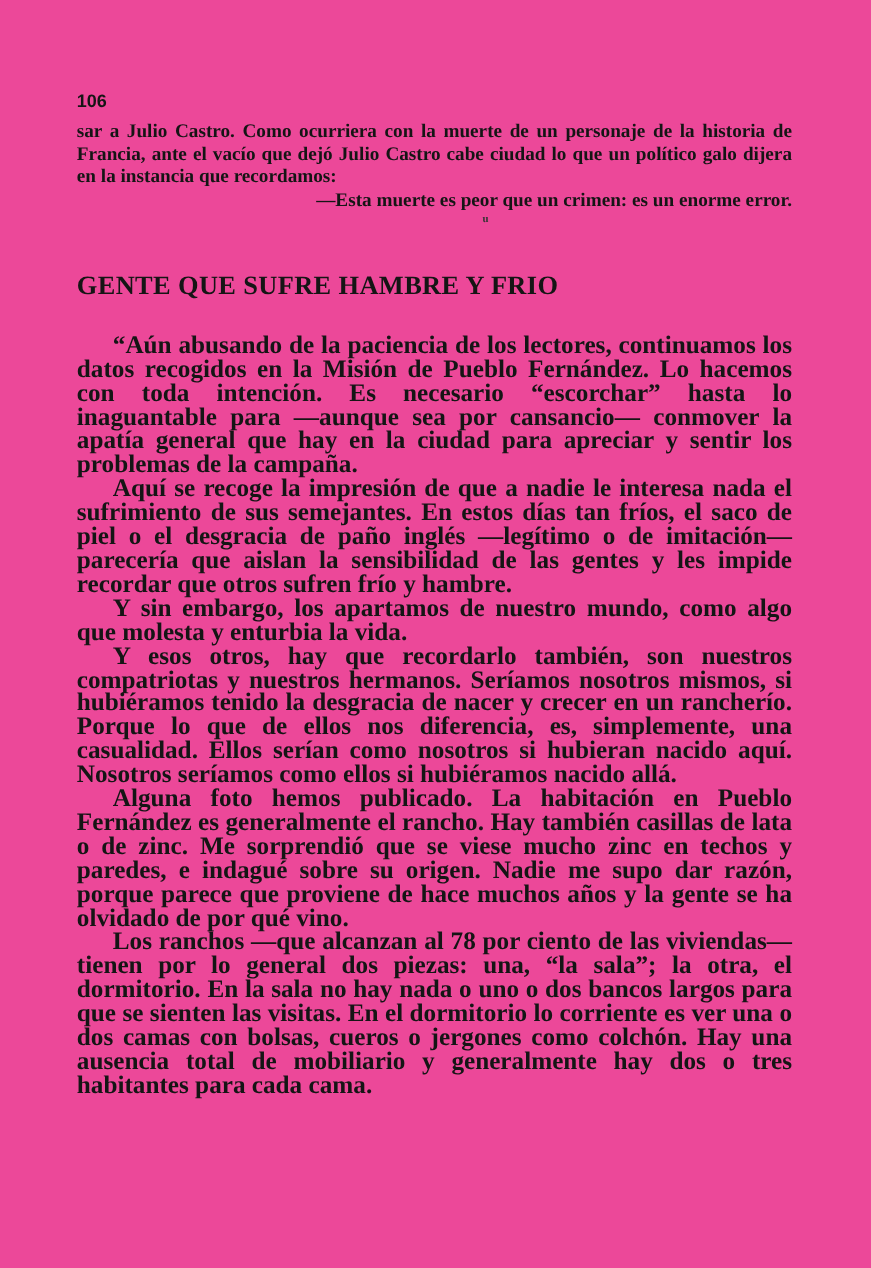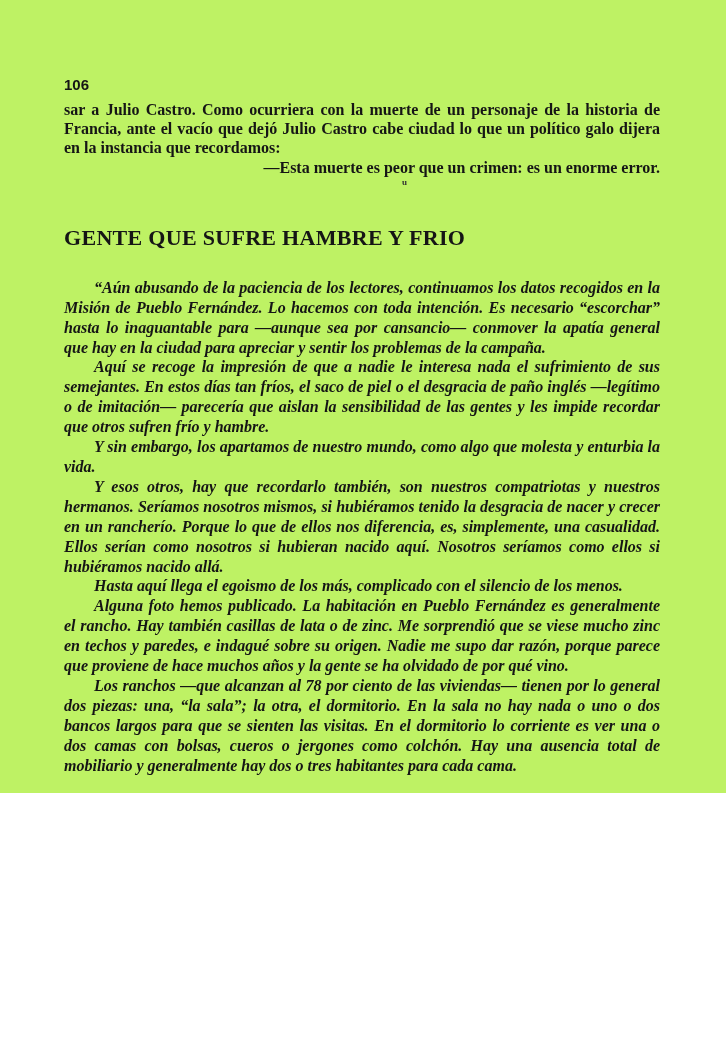--- a/index.html
+++ b/index.html
@@ -3,23 +3,23 @@
 <meta charset="utf-8">
 <style>
   html, body {
     margin: 0;
     padding: 0;
     background: #ffffff;
   }
   .page {
     position: relative;
     width: 726px;
-    height: 793px;
+    height: 1057px;
     margin: 0 auto;
-    background: #bef264;
+    background: #ec4899;
     box-sizing: border-box;
     padding: 76px 66px 40px 64px;
     font-family: "Liberation Serif", "DejaVu Serif", serif;
     color: #151515;
     overflow: hidden;
   }
   .page-number {
     font-size: 15px;
     font-weight: bold;
     margin-bottom: 7px;
@@ -51,23 +51,22 @@
     letter-spacing: 0.3px;
   }
   .sub-heading {
     margin: 20px 0 13px 0;
     font-size: 13.5px;
     font-weight: bold;
     letter-spacing: 0.4px;
   }
   .article p {
     margin: 0;
-    font-size: 16px;
+    font-size: 21px;
     font-weight: bold;
-    font-style: italic;
     line-height: 19.9px;
     text-align: justify;
     text-indent: 30px;
   }
 </style>
 </head>
 <body>
 
 <div class="page">
 
@@ -80,21 +79,20 @@
 
   <div class="print-artifact">u</div>
 
   <h2 class="section-heading">GENTE QUE SUFRE HAMBRE Y FRIO</h2>
 
   <div class="article">
     <p>“Aún abusando de la paciencia de los lectores, continuamos los datos recogidos en la Misión de Pueblo Fernández. Lo hacemos con toda intención. Es necesario “escorchar” hasta lo inaguantable para —aunque sea por cansancio— conmover la apatía general que hay en la ciudad para apreciar y sentir los problemas de la campaña.</p>
     <p>Aquí se recoge la impresión de que a nadie le interesa nada el sufrimiento de sus semejantes. En estos días tan fríos, el saco de piel o el desgracia de paño inglés —legítimo o de imitación— parecería que aislan la sensibilidad de las gentes y les impide recordar que otros sufren frío y hambre.</p>
     <p>Y sin embargo, los apartamos de nuestro mundo, como algo que molesta y enturbia la vida.</p>
     <p>Y esos otros, hay que recordarlo también, son nuestros compatriotas y nuestros hermanos. Seríamos nosotros mismos, si hubiéramos tenido la desgracia de nacer y crecer en un rancherío. Porque lo que de ellos nos diferencia, es, simplemente, una casualidad. Ellos serían como nosotros si hubieran nacido aquí. Nosotros seríamos como ellos si hubiéramos nacido allá.</p>
-    <p>Hasta aquí llega el egoismo de los más, complicado con el silencio de los menos.</p>
   </div>
 
 
   <div class="article">
     <p>Alguna foto hemos publicado. La habitación en Pueblo Fernández es generalmente el rancho. Hay también casillas de lata o de zinc. Me sorprendió que se viese mucho zinc en techos y paredes, e indagué sobre su origen. Nadie me supo dar razón, porque parece que proviene de hace muchos años y la gente se ha olvidado de por qué vino.</p>
     <p>Los ranchos —que alcanzan al 78 por ciento de las viviendas— tienen por lo general dos piezas: una, “la sala”; la otra, el dormitorio. En la sala no hay nada o uno o dos bancos largos para que se sienten las visitas. En el dormitorio lo corriente es ver una o dos camas con bolsas, cueros o jergones como colchón. Hay una ausencia total de mobiliario y generalmente hay dos o tres habitantes para cada cama.</p>
   </div>
 
 </div>
 

